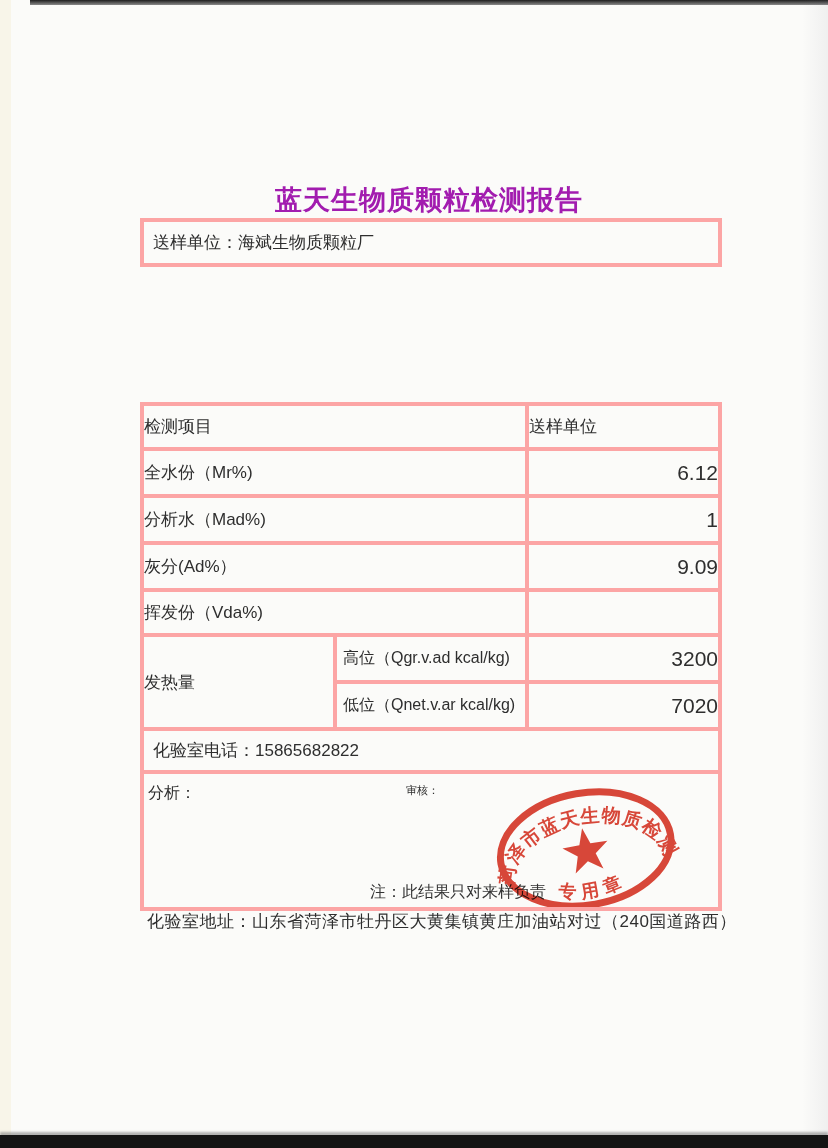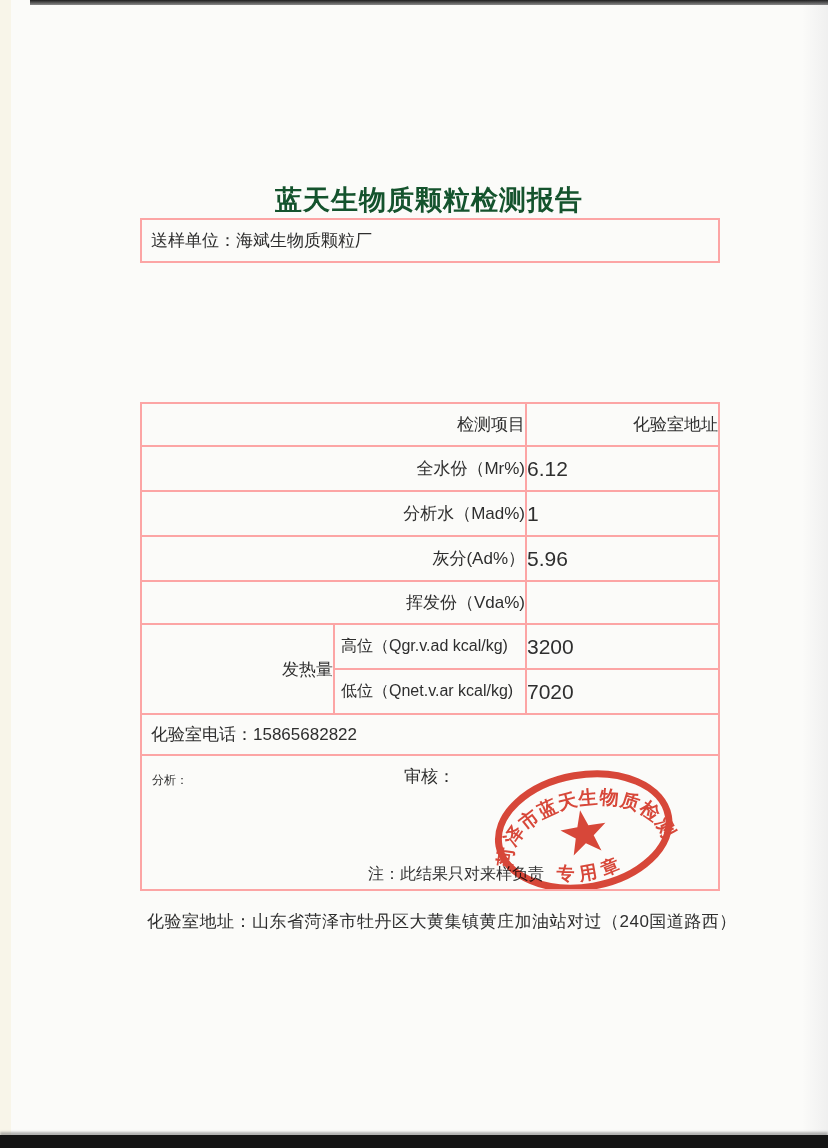--- a/index.html
+++ b/index.html
@@ -18,47 +18,47 @@
   .edge-bottom { position:absolute; bottom:0; left:0; width:100%; height:13px;
                  background:#141414; box-shadow:0 -3px 2px rgba(120,120,120,.55); }
   .edge-left   { position:absolute; top:0; left:0; width:11px; height:100%;
                  background:rgba(243,238,212,.45); }
   .edge-right  { position:absolute; top:0; right:0; width:26px; height:100%;
                  background:linear-gradient(to right,rgba(0,0,0,0),rgba(90,90,110,.07)); }
 
   .title {
     position:absolute; top:182px; left:140px; width:578px;
     text-align:center; font-size:27px; font-weight:700;
-    letter-spacing:1px; color:#14532d;
+    letter-spacing:1px; color:#a21caf;
   }
 
   table.tbl {
     position:absolute; left:140px; width:578px;
     border-collapse:collapse; table-layout:fixed;
   }
   .tbl td {
-    border:2px solid #fca5a5;
+    border:4px solid #fca5a5;
     font-size:17px; color:#2e2e2e;
     padding:0 0 0 9px; vertical-align:middle;
     overflow:hidden; white-space:nowrap;
   }
   .info-tbl { top:218px; }
   .info-tbl td { height:41px; }
 
   .res-tbl { top:402px; }
-  .res-tbl td.center { text-align:right; padding:0; }
-  .res-tbl td.num    { text-align:left; padding:0; font-size:21px; }
+  .res-tbl td.center { text-align:left; padding:0; }
+  .res-tbl td.num    { text-align:right; padding:0; font-size:21px; }
   .res-tbl td.sub    { padding-left:6px; font-size:16px; }
   .h45 td { height:41px; }
   .h47 td { height:43px; }
   .h43 td { height:39px; }
 
   .sign-cell { height:133px; position:relative; padding:0 !important; }
-  .analysis-label { position:absolute; top:9px;  left:10px;  font-size:12px;margin-top:7px; }
-  .review-label   { position:absolute; top:9px;  left:262px; font-size:17px; }
+  .analysis-label { position:absolute; top:9px;  left:4px;  font-size:16px; }
+  .review-label   { position:absolute; top:9px;  left:262px; font-size:11px; }
   .note-text      { position:absolute; bottom:4px; left:226px; font-size:16px; color:#333; }
 
   .stamp {
     position:absolute; top:-4px; left:336px;
     width:210px; height:150px;
     transform:rotate(-10deg);
     opacity:.93;
     mix-blend-mode:multiply;
   }
 
@@ -93,33 +93,33 @@
 
   <table class="tbl res-tbl">
     <colgroup>
         <col style="width:193px">
         <col style="width:192px">
         <col style="width:193px">
       </colgroup>
     <tbody>
         <tr class="h45">
       <td colspan="2" class="center">检测项目</td>
-      <td class="center">化验室地址</td>
+      <td class="center">送样单位</td>
     </tr>
     <tr class="h47">
       <td colspan="2" class="center">全水份（Mr%)</td>
       <td class="num">6.12</td>
     </tr>
     <tr class="h47">
       <td colspan="2" class="center">分析水（Mad%)</td>
       <td class="num">1</td>
     </tr>
     <tr class="h47">
       <td colspan="2" class="center">灰分(Ad%）</td>
-      <td class="num">5.96</td>
+      <td class="num">9.09</td>
     </tr>
     <tr class="h45">
       <td colspan="2" class="center">挥发份（Vda%)</td>
       <td class="num"></td>
     </tr>
     <tr class="h47">
       <td rowspan="2" class="center">发热量</td>
       <td class="sub">高位（Qgr.v.ad kcal/kg)</td>
       <td class="num">3200</td>
     </tr>

